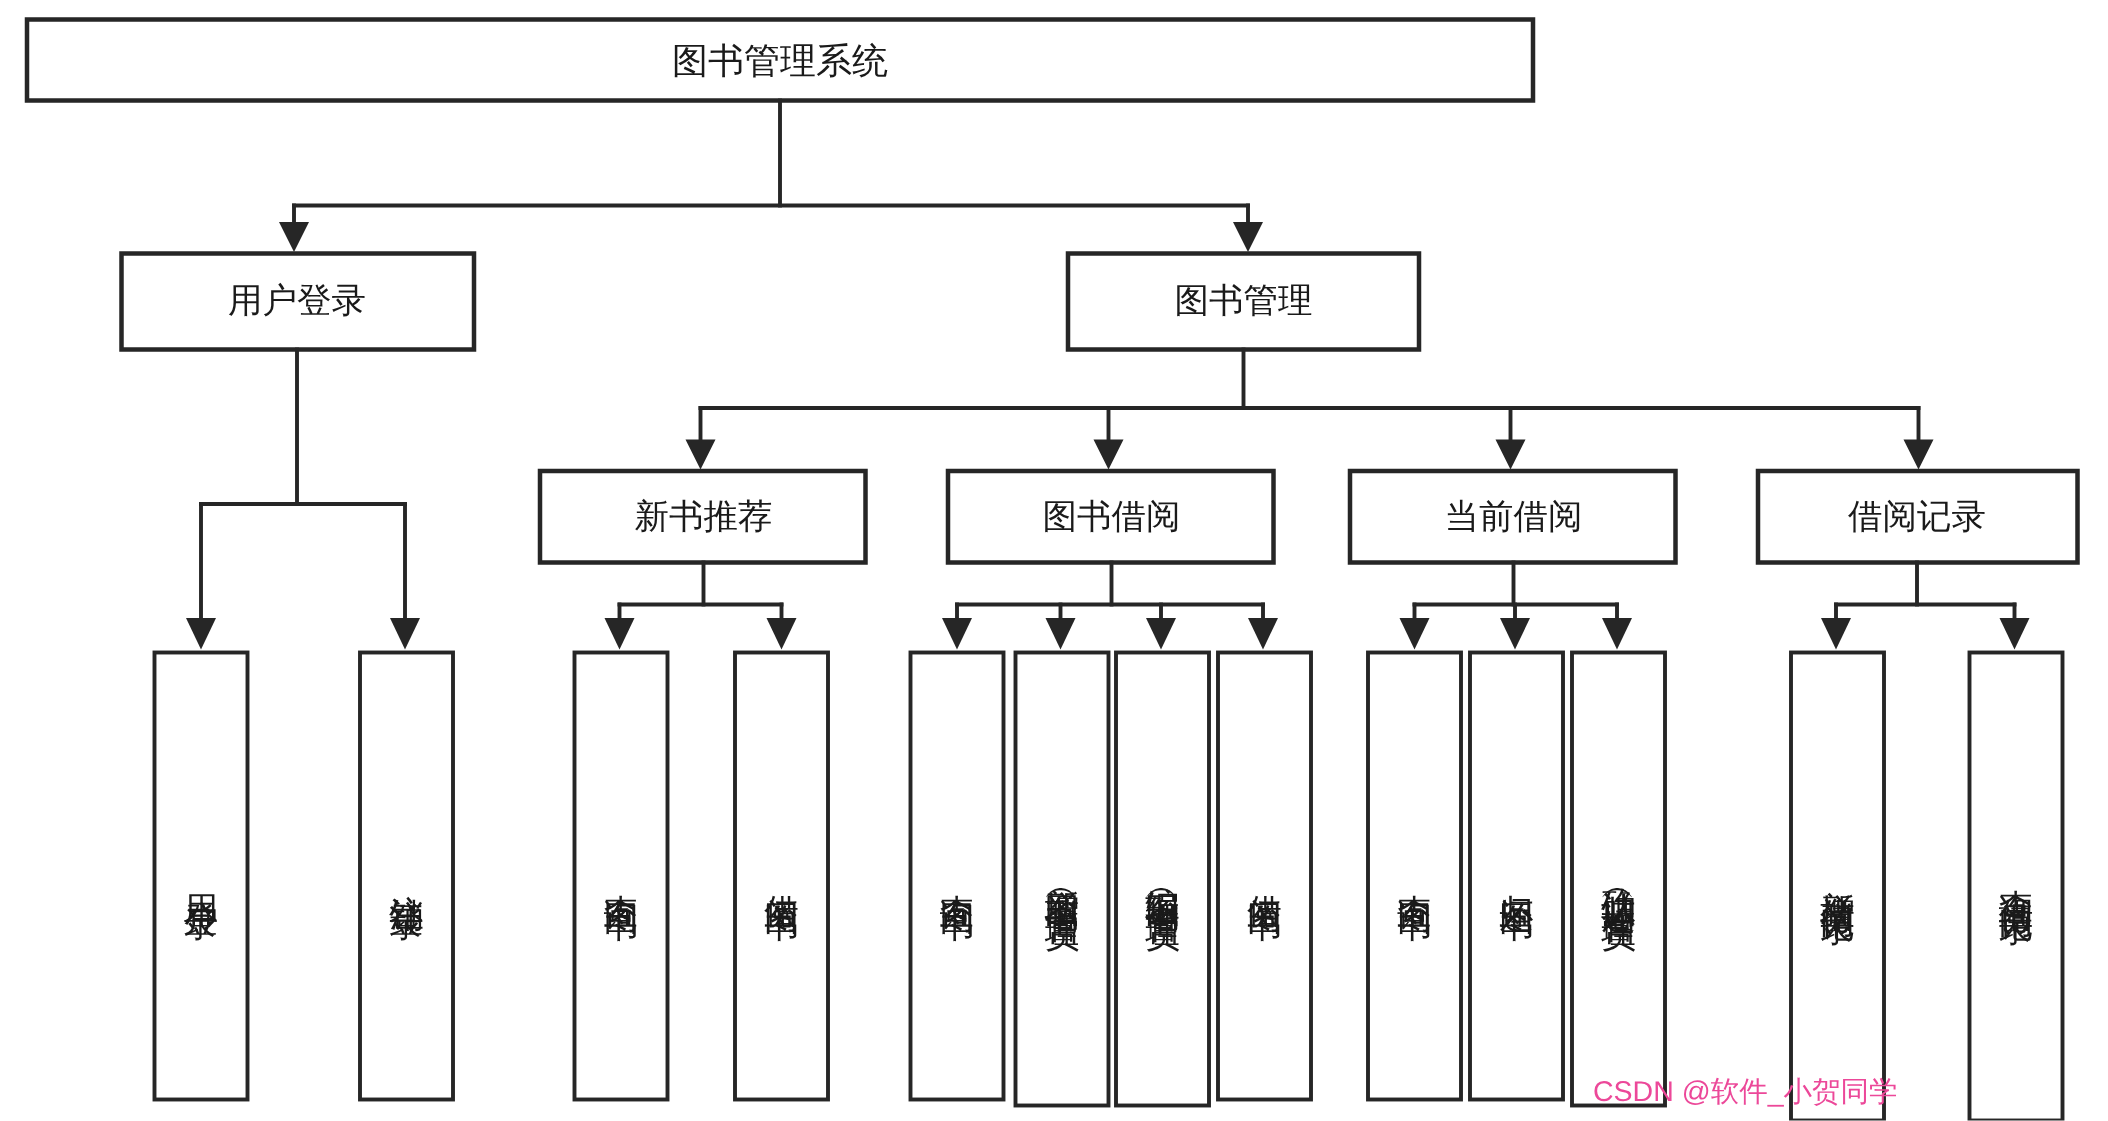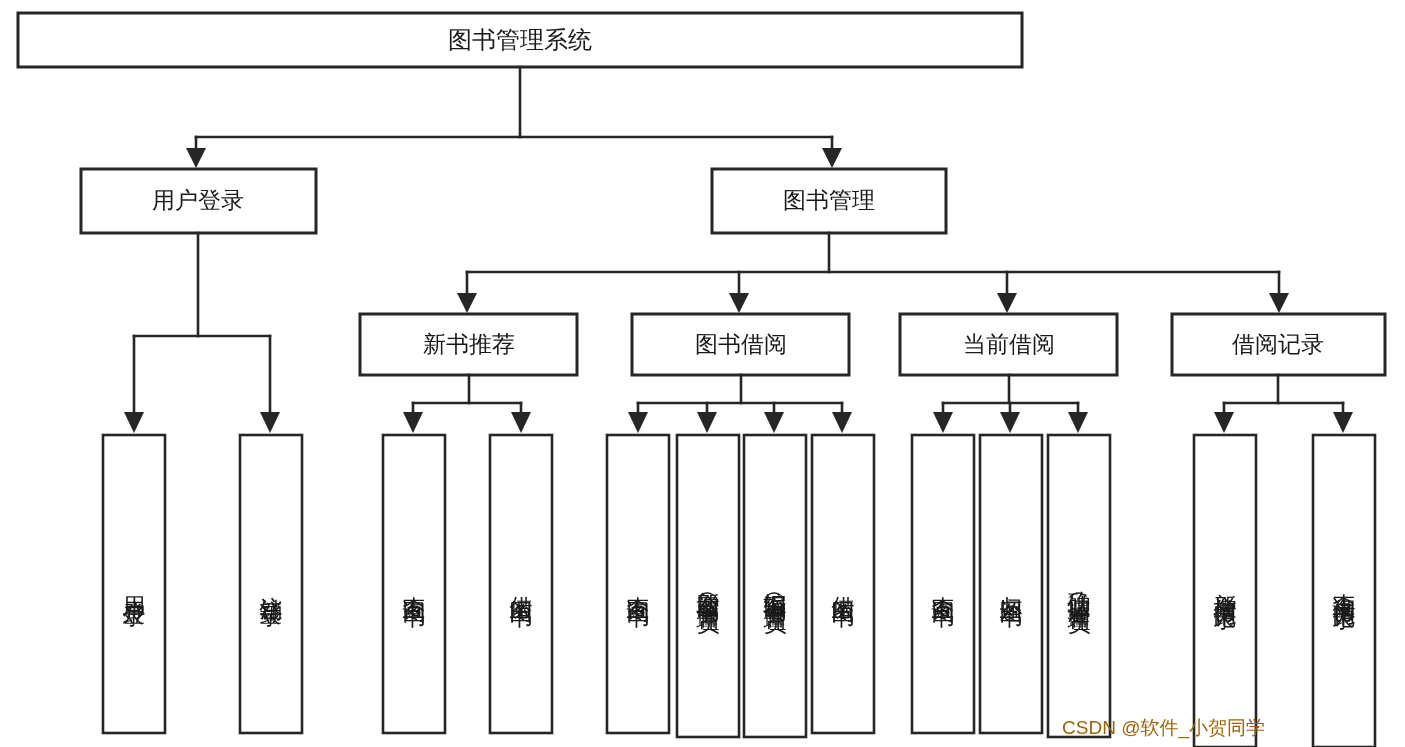--- a/index.html
+++ b/index.html
@@ -68,21 +68,21 @@
     text-align: center;
     white-space: nowrap;
     pointer-events: none;
   }
   .watermark {
     position: absolute;
     right: 8px;
     bottom: 6px;
     font-family: "Liberation Sans", "DejaVu Sans", sans-serif;
     font-size: 19px;
-    color: #a16207;
+    color: #ec4899;
     white-space: nowrap;
     pointer-events: none;
   }
 </style>
 </head>
 <body>
 
 <div id="diagram-root">
 
   <svg id="flow" viewBox="0 0 1405 747" xmlns="http://www.w3.org/2000/svg">

